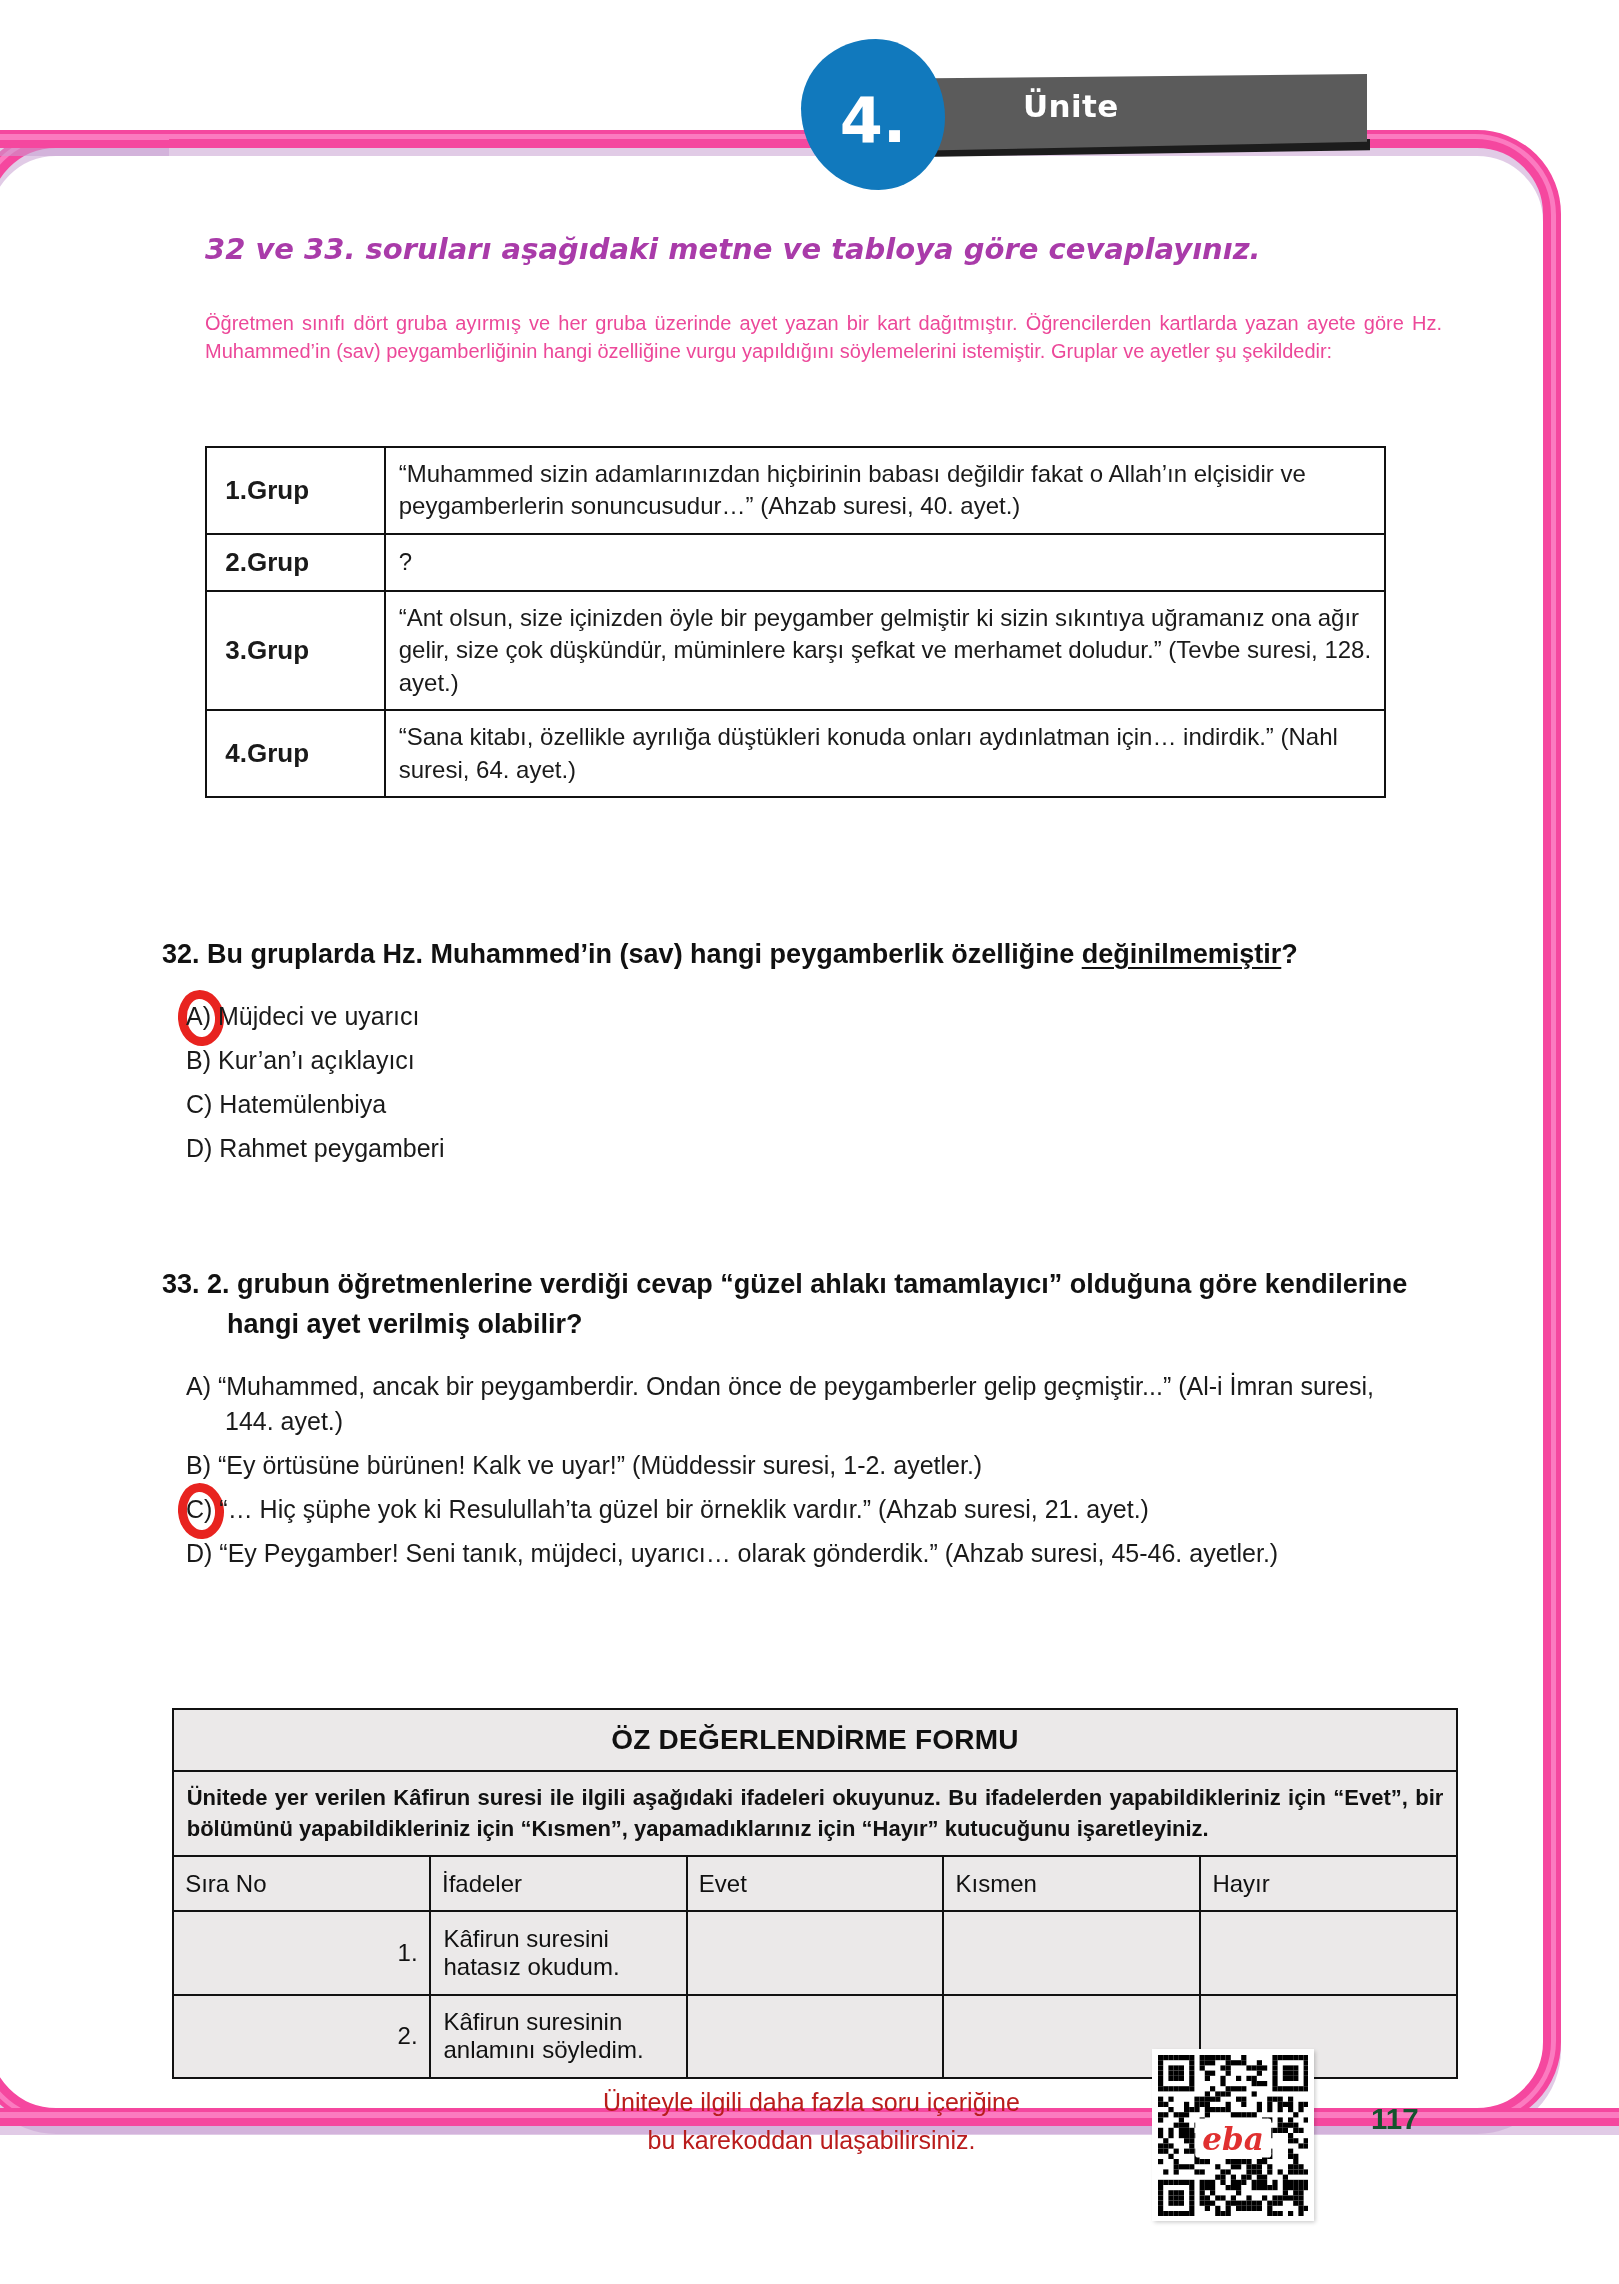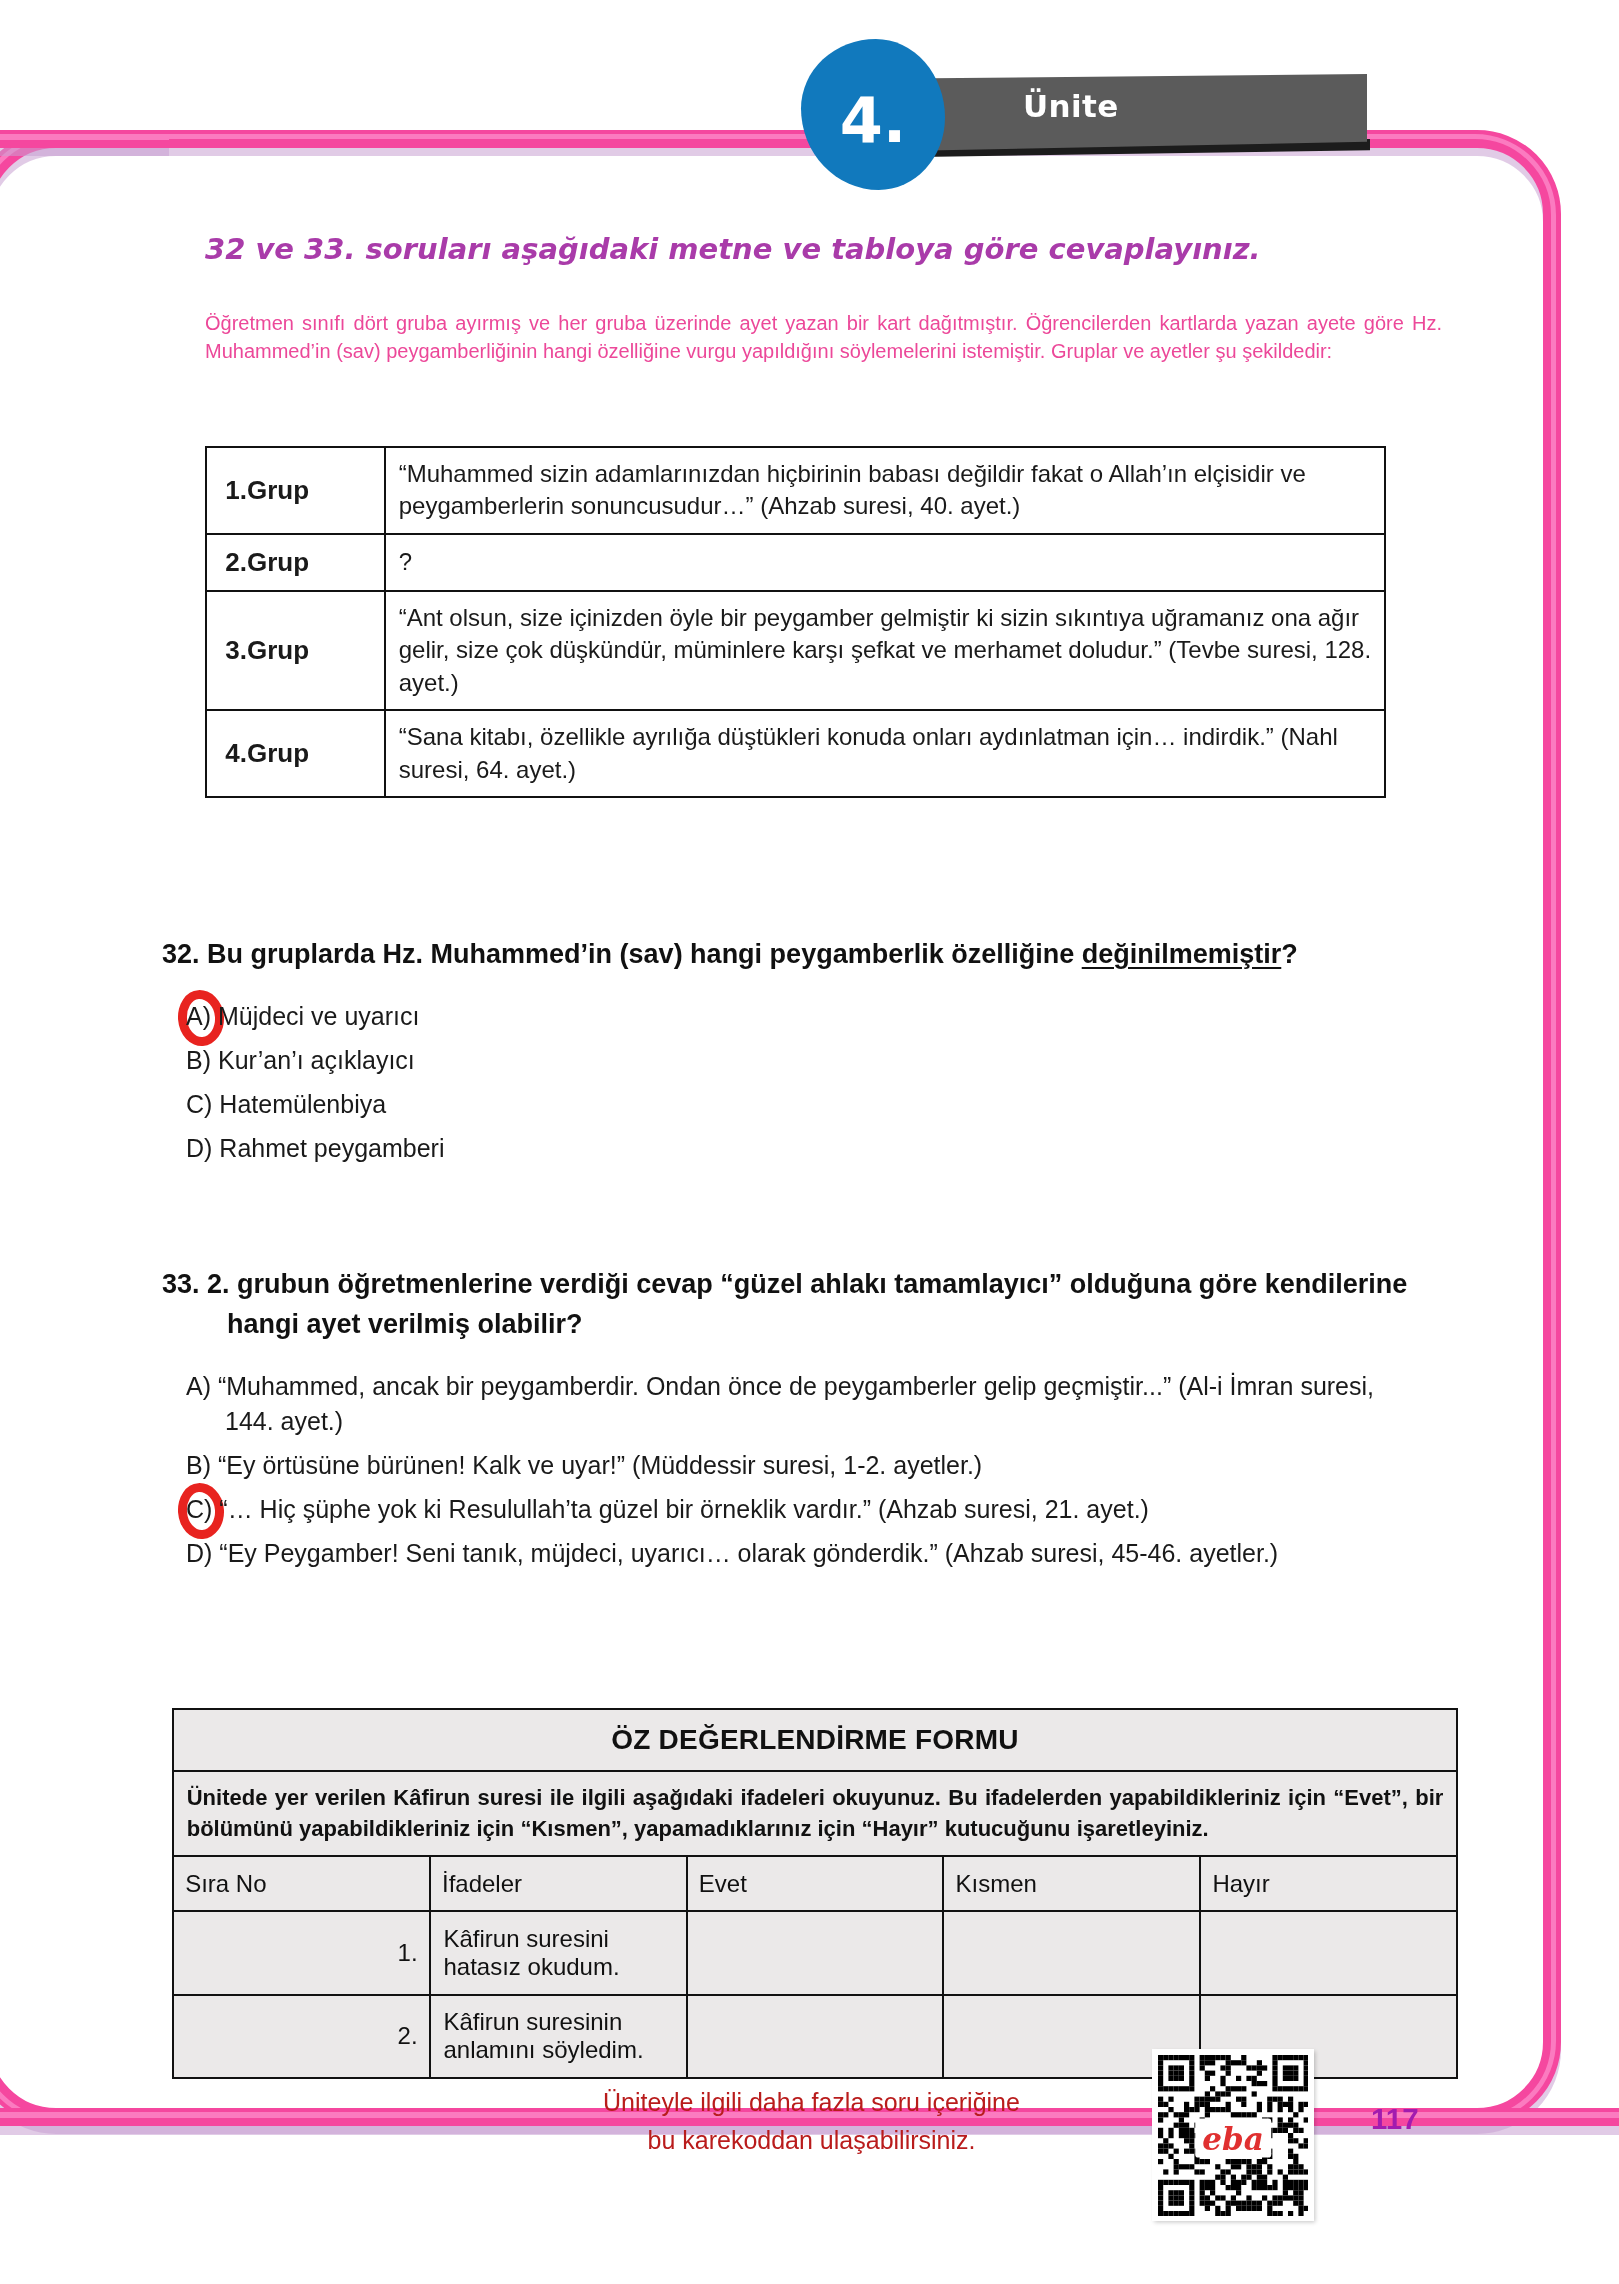--- a/index.html
+++ b/index.html
@@ -368,21 +368,21 @@
     padding: 1.4px 7px;
     border-radius: 2.8px;
     z-index: 3;
   }
   .page-number {
     position: absolute;
     left: 1371px;
     top: 2102px;
     font-size: 29.5px;
     font-weight: bold;
-    color: #a21caf;
+    color: #14532d;
     z-index: 9;
   }
 </style>
 </head>
 <body>
 
 <div class="page">
 
   <div class="frame-outer-shadow"></div>
   <div class="frame-outer"></div>

